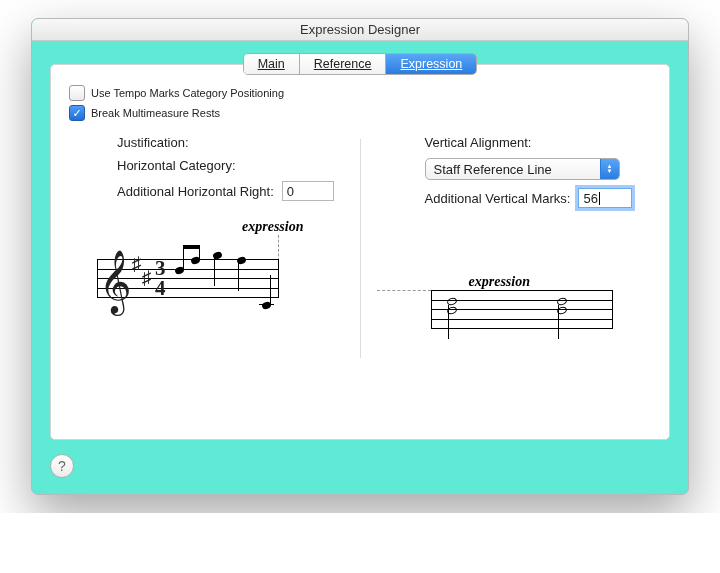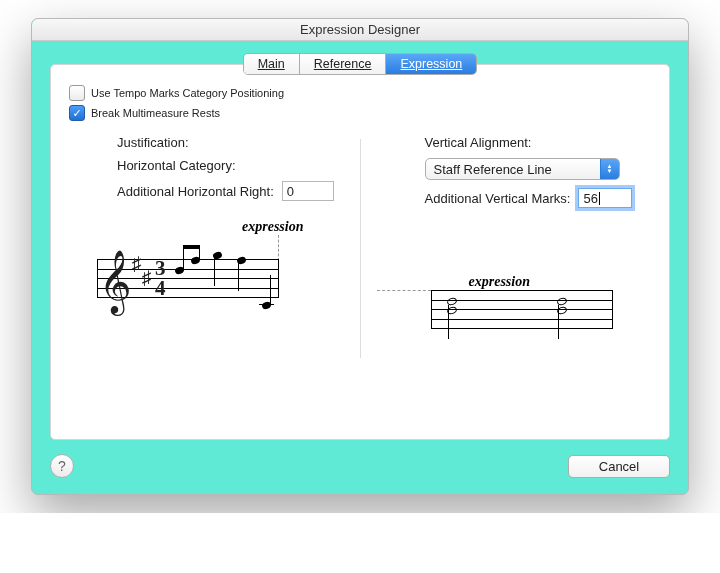--- a/index.html
+++ b/index.html
@@ -441,18 +441,15 @@
 
     </div>
 
   </div>
 
   <div class="footer">
     <div class="help-btn">
       <span>?</span>
     </div>
     <div class="spacer"></div>
-    <div class="push-btn">
-      <span>Cancel</span>
-    </div>
   </div>
 
 </div>
 
 </body></html>

